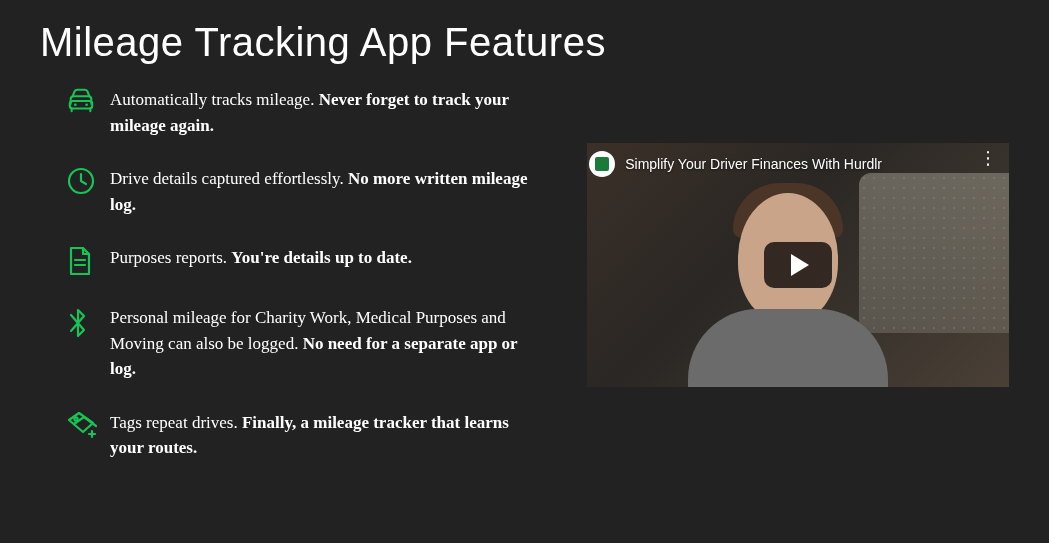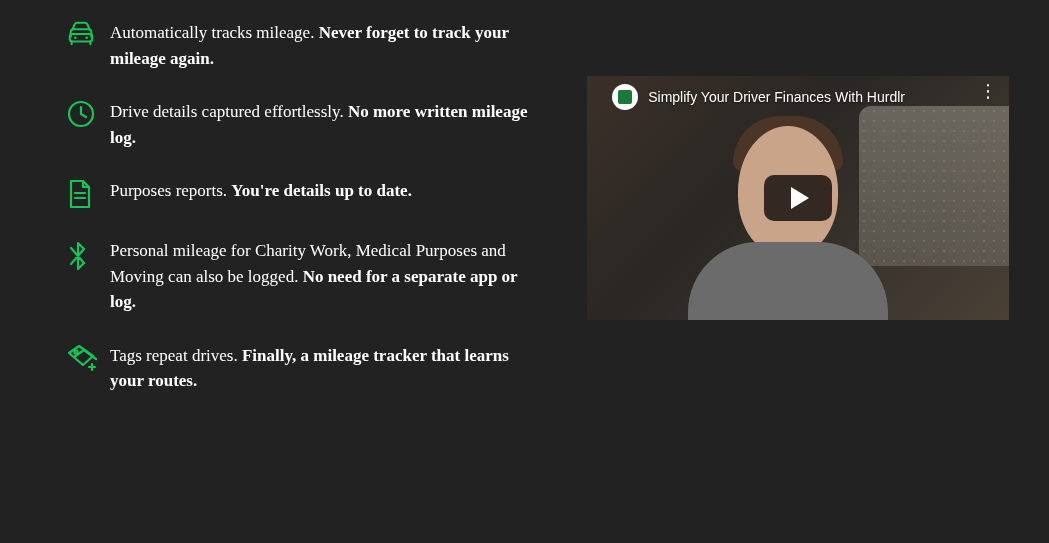--- a/index.html
+++ b/index.html
@@ -62,21 +62,21 @@
     margin-top: 56px;
     width: 432px;
     height: 244px;
     position: relative;
     background: linear-gradient(135deg, #3b3028 0%, #2a2724 40%, #4a4036 100%);
     overflow: hidden;
   }
   .video-panel .vtop {
     position: absolute;
     top: 8px;
-    left: 25px;
+    left: 2px;
     display: flex;
     align-items: center;
     gap: 10px;
     z-index: 3;
   }
   .channel-icon {
     width: 26px;
     height: 26px;
     border-radius: 50%;
     background: #ffffff;
@@ -183,20 +183,21 @@
     position: absolute;
     inset: 0;
     background-image: radial-gradient(rgba(255,255,255,0.18) 1px, transparent 1px);
     background-size: 10px 10px;
   }
 </style>
 </head>
 <body>
 
 <div class="page">
+  <h1 class="title">Mileage Tracking App Features</h1>
 
   <div class="content">
     <div class="features">
 
       <div class="feature">
         <div class="ficon">
           <svg width="30" height="28" viewBox="0 0 32 28">
             <path d="M5 17 L5 12 Q5 9 8 9 L24 9 Q27 9 27 12 L27 17"></path>
             <path d="M7 9 L9 4 Q10 2 12 2 L20 2 Q22 2 23 4 L25 9"></path>
             <rect x="4" y="14" width="24" height="8" rx="3"></rect>

